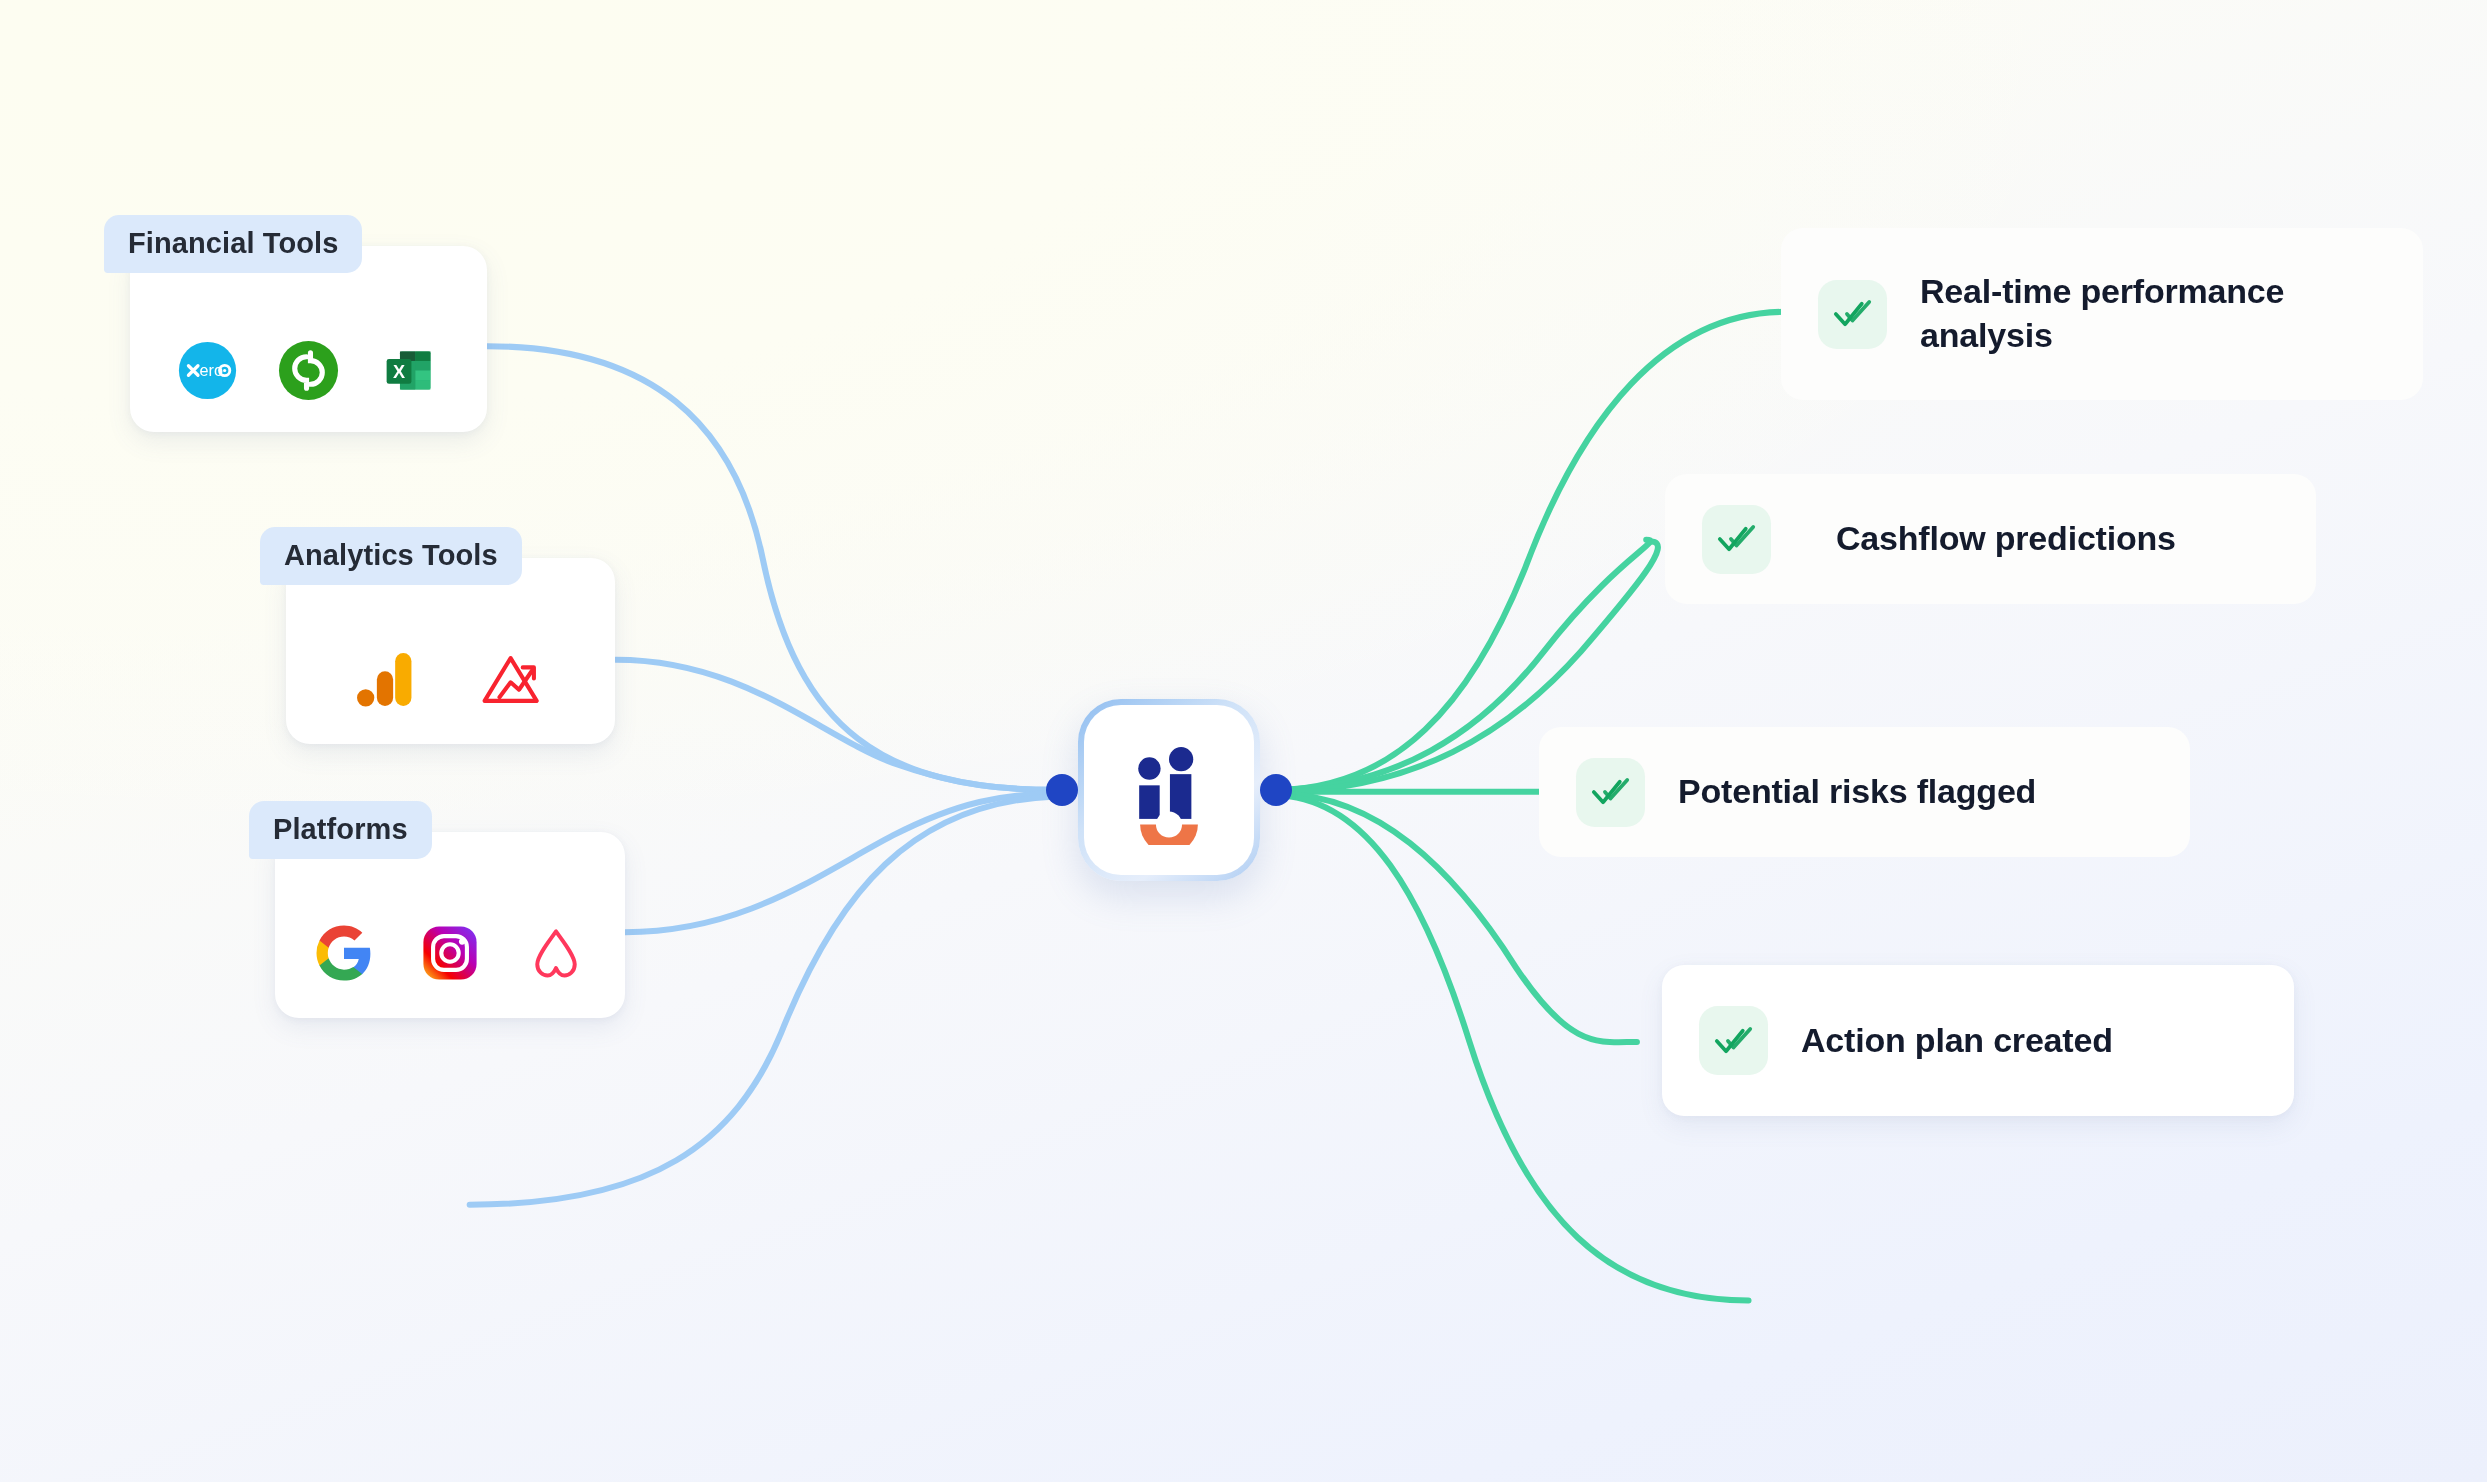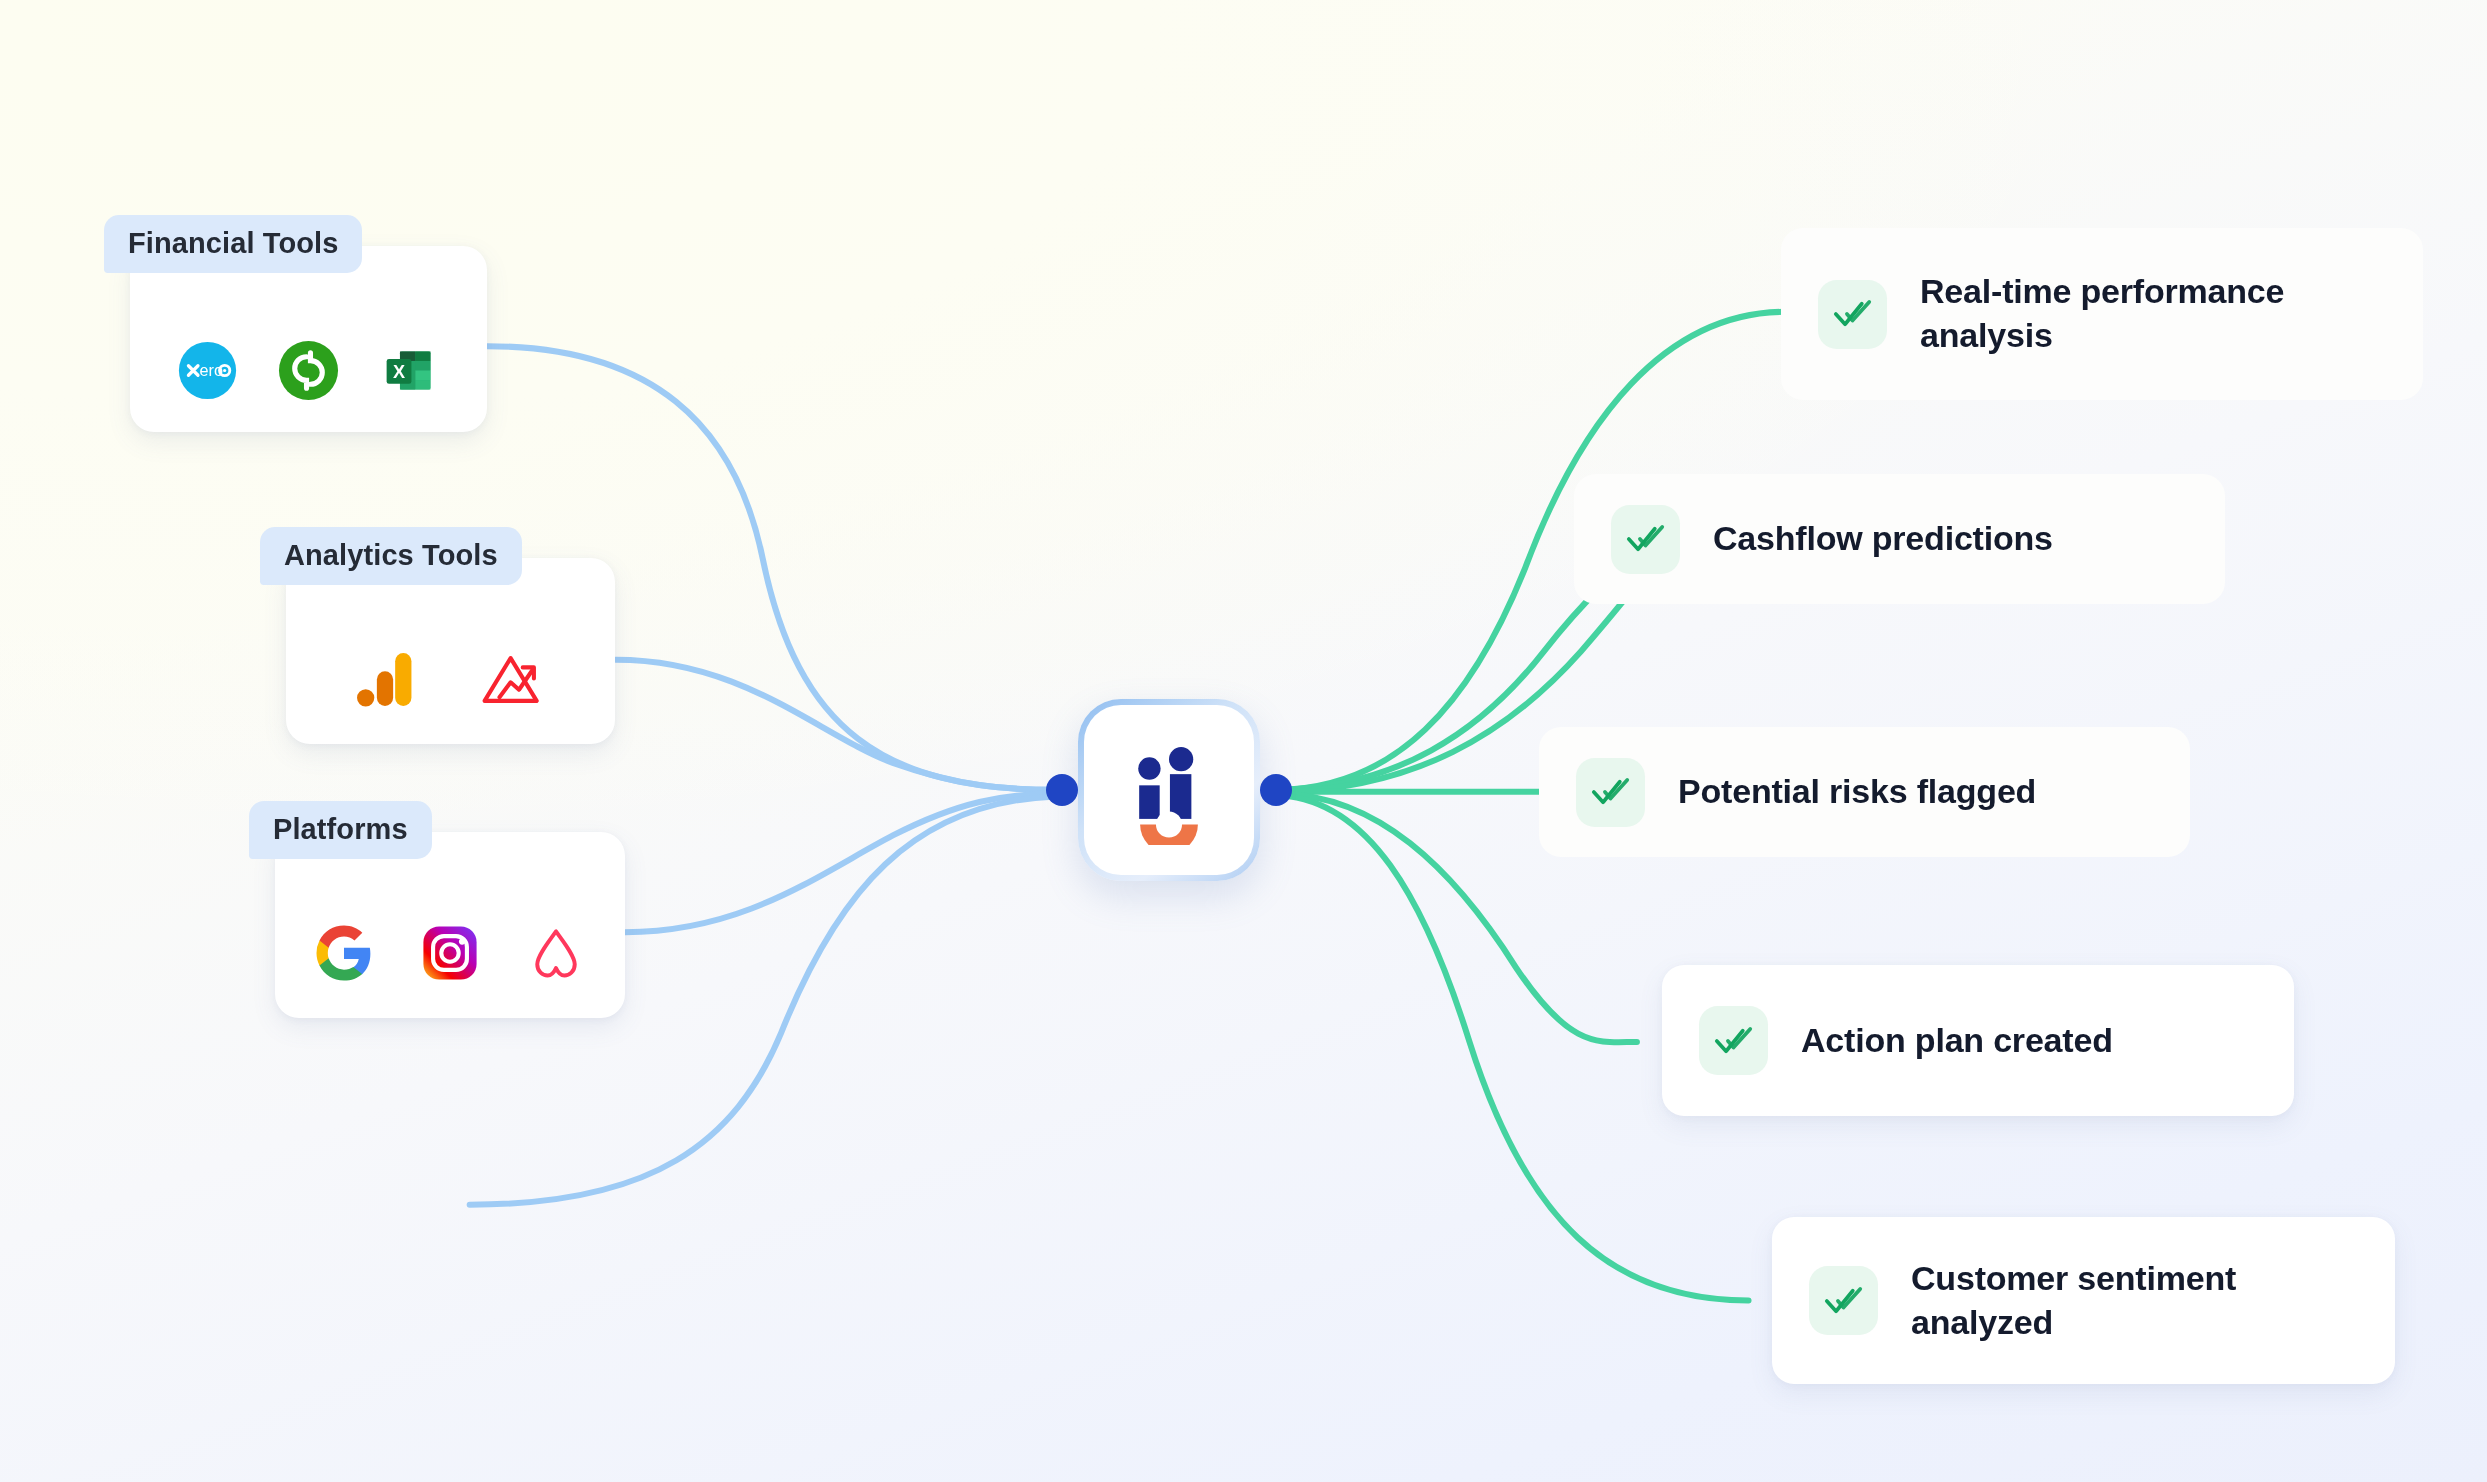--- a/index.html
+++ b/index.html
@@ -242,21 +242,21 @@
       <svg width="39" height="32" viewBox="0 0 42 34">
         <g fill="none" stroke="#12a55f" stroke-width="4" stroke-linecap="round" stroke-linejoin="round">
           <path d="M3 17 L13 28 L31 6"></path>
           <path d="M15 17 L21 24 L39 4" opacity=".92"></path>
         </g>
       </svg>
     </span>
     <span class="res-text">Real-time performance analysis</span>
   </div>
 
-  <div class="res-card faint" style="left:1574px; top:474px; width:651px; height:130px;">
+  <div class="res-card faint" style="left:1665px; top:474px; width:651px; height:130px;gap:32px;">
     <span class="res-ico">
       <svg width="39" height="32" viewBox="0 0 42 34">
         <g fill="none" stroke="#12a55f" stroke-width="4" stroke-linecap="round" stroke-linejoin="round">
           <path d="M3 17 L13 28 L31 6"></path>
           <path d="M15 17 L21 24 L39 4" opacity=".92"></path>
         </g>
       </svg>
     </span>
     <span class="res-text">Cashflow predictions</span>
   </div>
@@ -278,26 +278,15 @@
       <svg width="39" height="32" viewBox="0 0 42 34">
         <g fill="none" stroke="#12a55f" stroke-width="4" stroke-linecap="round" stroke-linejoin="round">
           <path d="M3 17 L13 28 L31 6"></path>
           <path d="M15 17 L21 24 L39 4" opacity=".92"></path>
         </g>
       </svg>
     </span>
     <span class="res-text">Action plan created</span>
   </div>
 
-  <div class="res-card solid" style="left:1747px; top:1217px; width:623px; height:167px;">
-    <span class="res-ico">
-      <svg width="39" height="32" viewBox="0 0 42 34">
-        <g fill="none" stroke="#12a55f" stroke-width="4" stroke-linecap="round" stroke-linejoin="round">
-          <path d="M3 17 L13 28 L31 6"></path>
-          <path d="M15 17 L21 24 L39 4" opacity=".92"></path>
-        </g>
-      </svg>
-    </span>
-    <span class="res-text" style="max-width:391px;">Customer sentiment analyzed</span>
-  </div>
 
 </div>
 
 
 </body></html>

